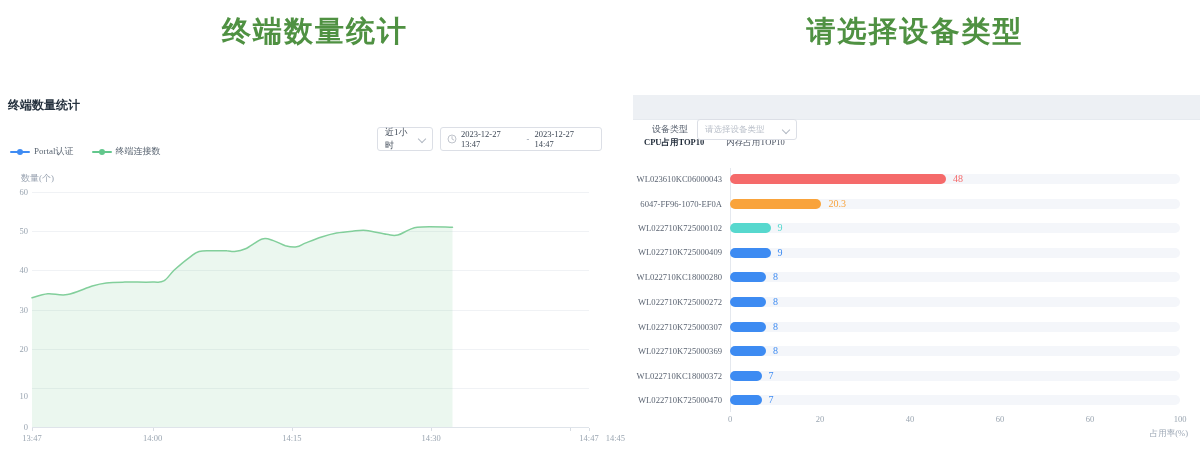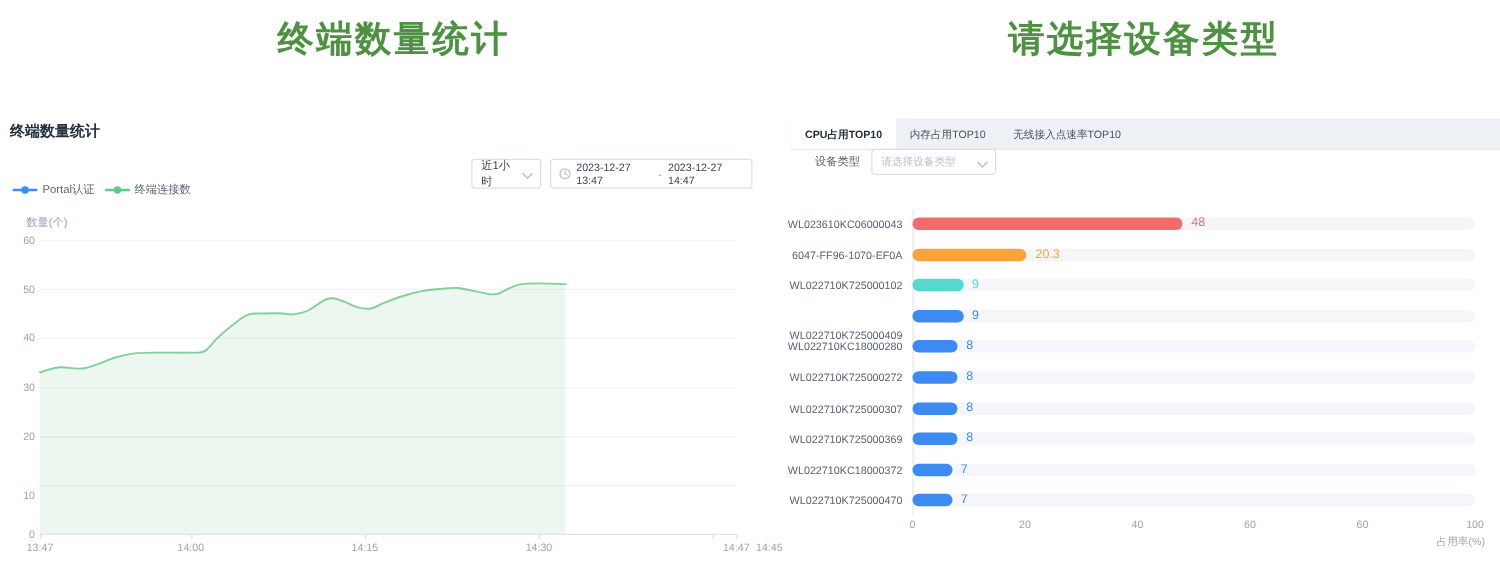--- a/index.html
+++ b/index.html
@@ -1,54 +1,54 @@
 <!DOCTYPE html>
 <html><head>
 <meta charset="utf-8">
 <style>
   html,body{margin:0;padding:0;background:#fff;}
   body{width:1200px;height:456px;font-family:"Liberation Sans","DejaVu Sans",sans-serif;}
   .stage{position:relative;width:1200px;height:456px;background:#fff;overflow:hidden;}
-  .half{position:absolute;top:0;height:456px;}
+  .half{position:absolute;top:0;height:456px;font-family:Liberation Serif, serif;}
   .half.left{left:0;width:630px;}
   .half.right{left:630px;width:570px;}
   .big-title{position:absolute;top:12px;left:0;width:100%;margin:0;text-align:center;
     font-size:29px;font-weight:bold;color:#4f9142;letter-spacing:2px;}
   .panel-title{position:absolute;left:8px;top:97px;font-size:12px;font-weight:bold;color:#25313e;}
   
   .select-box{position:absolute;display:flex;align-items:center;justify-content:space-between;
     border:1px solid #dcdfe6;border-radius:3px;background:#fff;box-sizing:border-box;
     font-size:9px;color:#3c4654;padding:0 7px;height:24px;}
   .chev{width:5px;height:5px;border-right:1.2px solid #b2b9c3;border-bottom:1.2px solid #b2b9c3;
     transform:rotate(45deg);margin-left:6px;flex:0 0 auto;}
   .time-select{left:377px;top:127px;width:56px;}
   .date-box{position:absolute;left:440px;top:127px;width:162px;height:24px;box-sizing:border-box;
     border:1px solid #dcdfe6;border-radius:3px;display:flex;align-items:center;gap:4px;
     padding:0 6px;font-size:8.5px;color:#3c4654;}
   .date-box .sep{color:#8a94a2;margin:0 1px;}
   .clock-icon{flex:0 0 auto;}
   
-  .legend{position:absolute;left:10px;top:145px;display:flex;align-items:center;gap:8px;
+  .legend{position:absolute;left:10px;top:145px;display:flex;align-items:center;gap:18px;
     font-size:9px;color:#5a6572;}
   .legend-item{display:flex;align-items:center;cursor:pointer;}
   .lmark{position:relative;width:20px;height:8px;margin-right:4px;}
   .lline{position:absolute;left:0;right:0;top:3px;height:2px;border-radius:1px;}
   .ldot{position:absolute;left:7px;top:1px;width:6px;height:6px;border-radius:50%;}
   
   #lineChart{position:absolute;left:0;top:170px;width:630px;height:284px;}
   #lineChart .ylabel{position:absolute;left:21px;top:2px;font-size:9px;color:#98a2b0;}
   .gridline{position:absolute;height:1px;background:#f0f2f5;}
   .gridline.zero{background:#dfe4ea;}
   .ytick{position:absolute;left:0;width:28px;text-align:right;font-size:8.5px;color:#9aa5b1;}
   .xtick{position:absolute;font-size:8.5px;color:#9aa5b1;transform:translateX(-50%);white-space:nowrap;}
   .xtickmark{position:absolute;width:1px;height:3px;background:#d8dde3;}
   
   .tabbar{position:absolute;left:3px;top:95px;width:567px;height:25px;background:#edf0f4;
     display:flex;align-items:stretch;border-bottom:1px solid #e6eaef;box-sizing:border-box;}
-  .tab{line-height:25px;padding:0 11px;font-size:8.5px;color:#4a5261;cursor:pointer;white-space:nowrap;}
+  .tab{line-height:25px;padding:0 11px;font-size:8.5px;color:#4a5261;cursor:pointer;white-space:nowrap;margin-top:35px;}
   .tab.active{background:#fff;color:#1f2a38;font-weight:bold;}
   
   .devtype-row{position:absolute;left:22px;top:119px;display:flex;align-items:center;}
   .devtype-label{font-size:9px;color:#57606e;margin-right:9px;}
   .devtype-select{position:static;width:100px;height:21px;}
   .devtype-select .placeholder{color:#b9bfc9;font-size:8.5px;white-space:nowrap;}
   
   #barChart{position:absolute;left:0;top:160px;width:570px;height:296px;}
   #barChart .xlabel{position:absolute;left:470px;top:268px;width:88px;text-align:right;
     font-size:8.5px;color:#9aa5b3;}
@@ -134,21 +134,20 @@
         </svg>
       </div>
   </section>
 
   <section class="half right">
     <h1 class="big-title">请选择设备类型</h1>
 
     <div class="tabbar">
       <div class="tab active">CPU占用TOP10</div>
       <div class="tab">内存占用TOP10</div>
-      <div class="tab">无线接入点速率TOP10</div>
     </div>
 
     <div class="devtype-row">
       <span class="devtype-label">设备类型</span>
       <div class="select-box devtype-select">
         <span class="placeholder">请选择设备类型</span>
         <i class="chev"></i>
       </div>
     </div>
 
@@ -160,21 +159,21 @@
         <div class="bar-fill" style="left: 100px; top: 14px; width: 216px; background: rgb(245, 106, 106);"></div>
         <div class="bar-value" style="left: 323px; top: 14px; color: rgb(245, 106, 106);">48</div>
         <div class="bar-label" style="top: 38.6px;">6047-FF96-1070-EF0A</div>
         <div class="bar-track" style="left: 100px; top: 38.6px; width: 450px;"></div>
         <div class="bar-fill" style="left: 100px; top: 38.6px; width: 91.4px; background: rgb(249, 163, 59);"></div>
         <div class="bar-value" style="left: 198.4px; top: 38.6px; color: rgb(249, 163, 59);">20.3</div>
         <div class="bar-label" style="top: 63.2px;">WL022710K725000102</div>
         <div class="bar-track" style="left: 100px; top: 63.2px; width: 450px;"></div>
         <div class="bar-fill" style="left: 100px; top: 63.2px; width: 40.5px; background: rgb(87, 216, 206);"></div>
         <div class="bar-value" style="left: 147.5px; top: 63.2px; color: rgb(87, 216, 206);">9</div>
-        <div class="bar-label" style="top: 103px;">WL022710K725000409</div>
+        <div class="bar-label" style="top: 87px;">WL022710K725000409</div>
         <div class="bar-track" style="left: 100px; top: 87.8px; width: 450px;"></div>
         <div class="bar-fill" style="left: 100px; top: 87.8px; width: 40.5px; background: rgb(61, 139, 242);"></div>
         <div class="bar-value" style="left: 147.5px; top: 87.8px; color: rgb(61, 139, 242);">9</div>
         <div class="bar-label" style="top: 112.4px;">WL022710KC18000280</div>
         <div class="bar-track" style="left: 100px; top: 112.4px; width: 450px;"></div>
         <div class="bar-fill" style="left: 100px; top: 112.4px; width: 36px; background: rgb(61, 139, 242);"></div>
         <div class="bar-value" style="left: 143px; top: 112.4px; color: rgb(61, 139, 242);">8</div>
         <div class="bar-label" style="top: 137px;">WL022710K725000272</div>
         <div class="bar-track" style="left: 100px; top: 137px; width: 450px;"></div>
         <div class="bar-fill" style="left: 100px; top: 137px; width: 36px; background: rgb(61, 139, 242);"></div>

